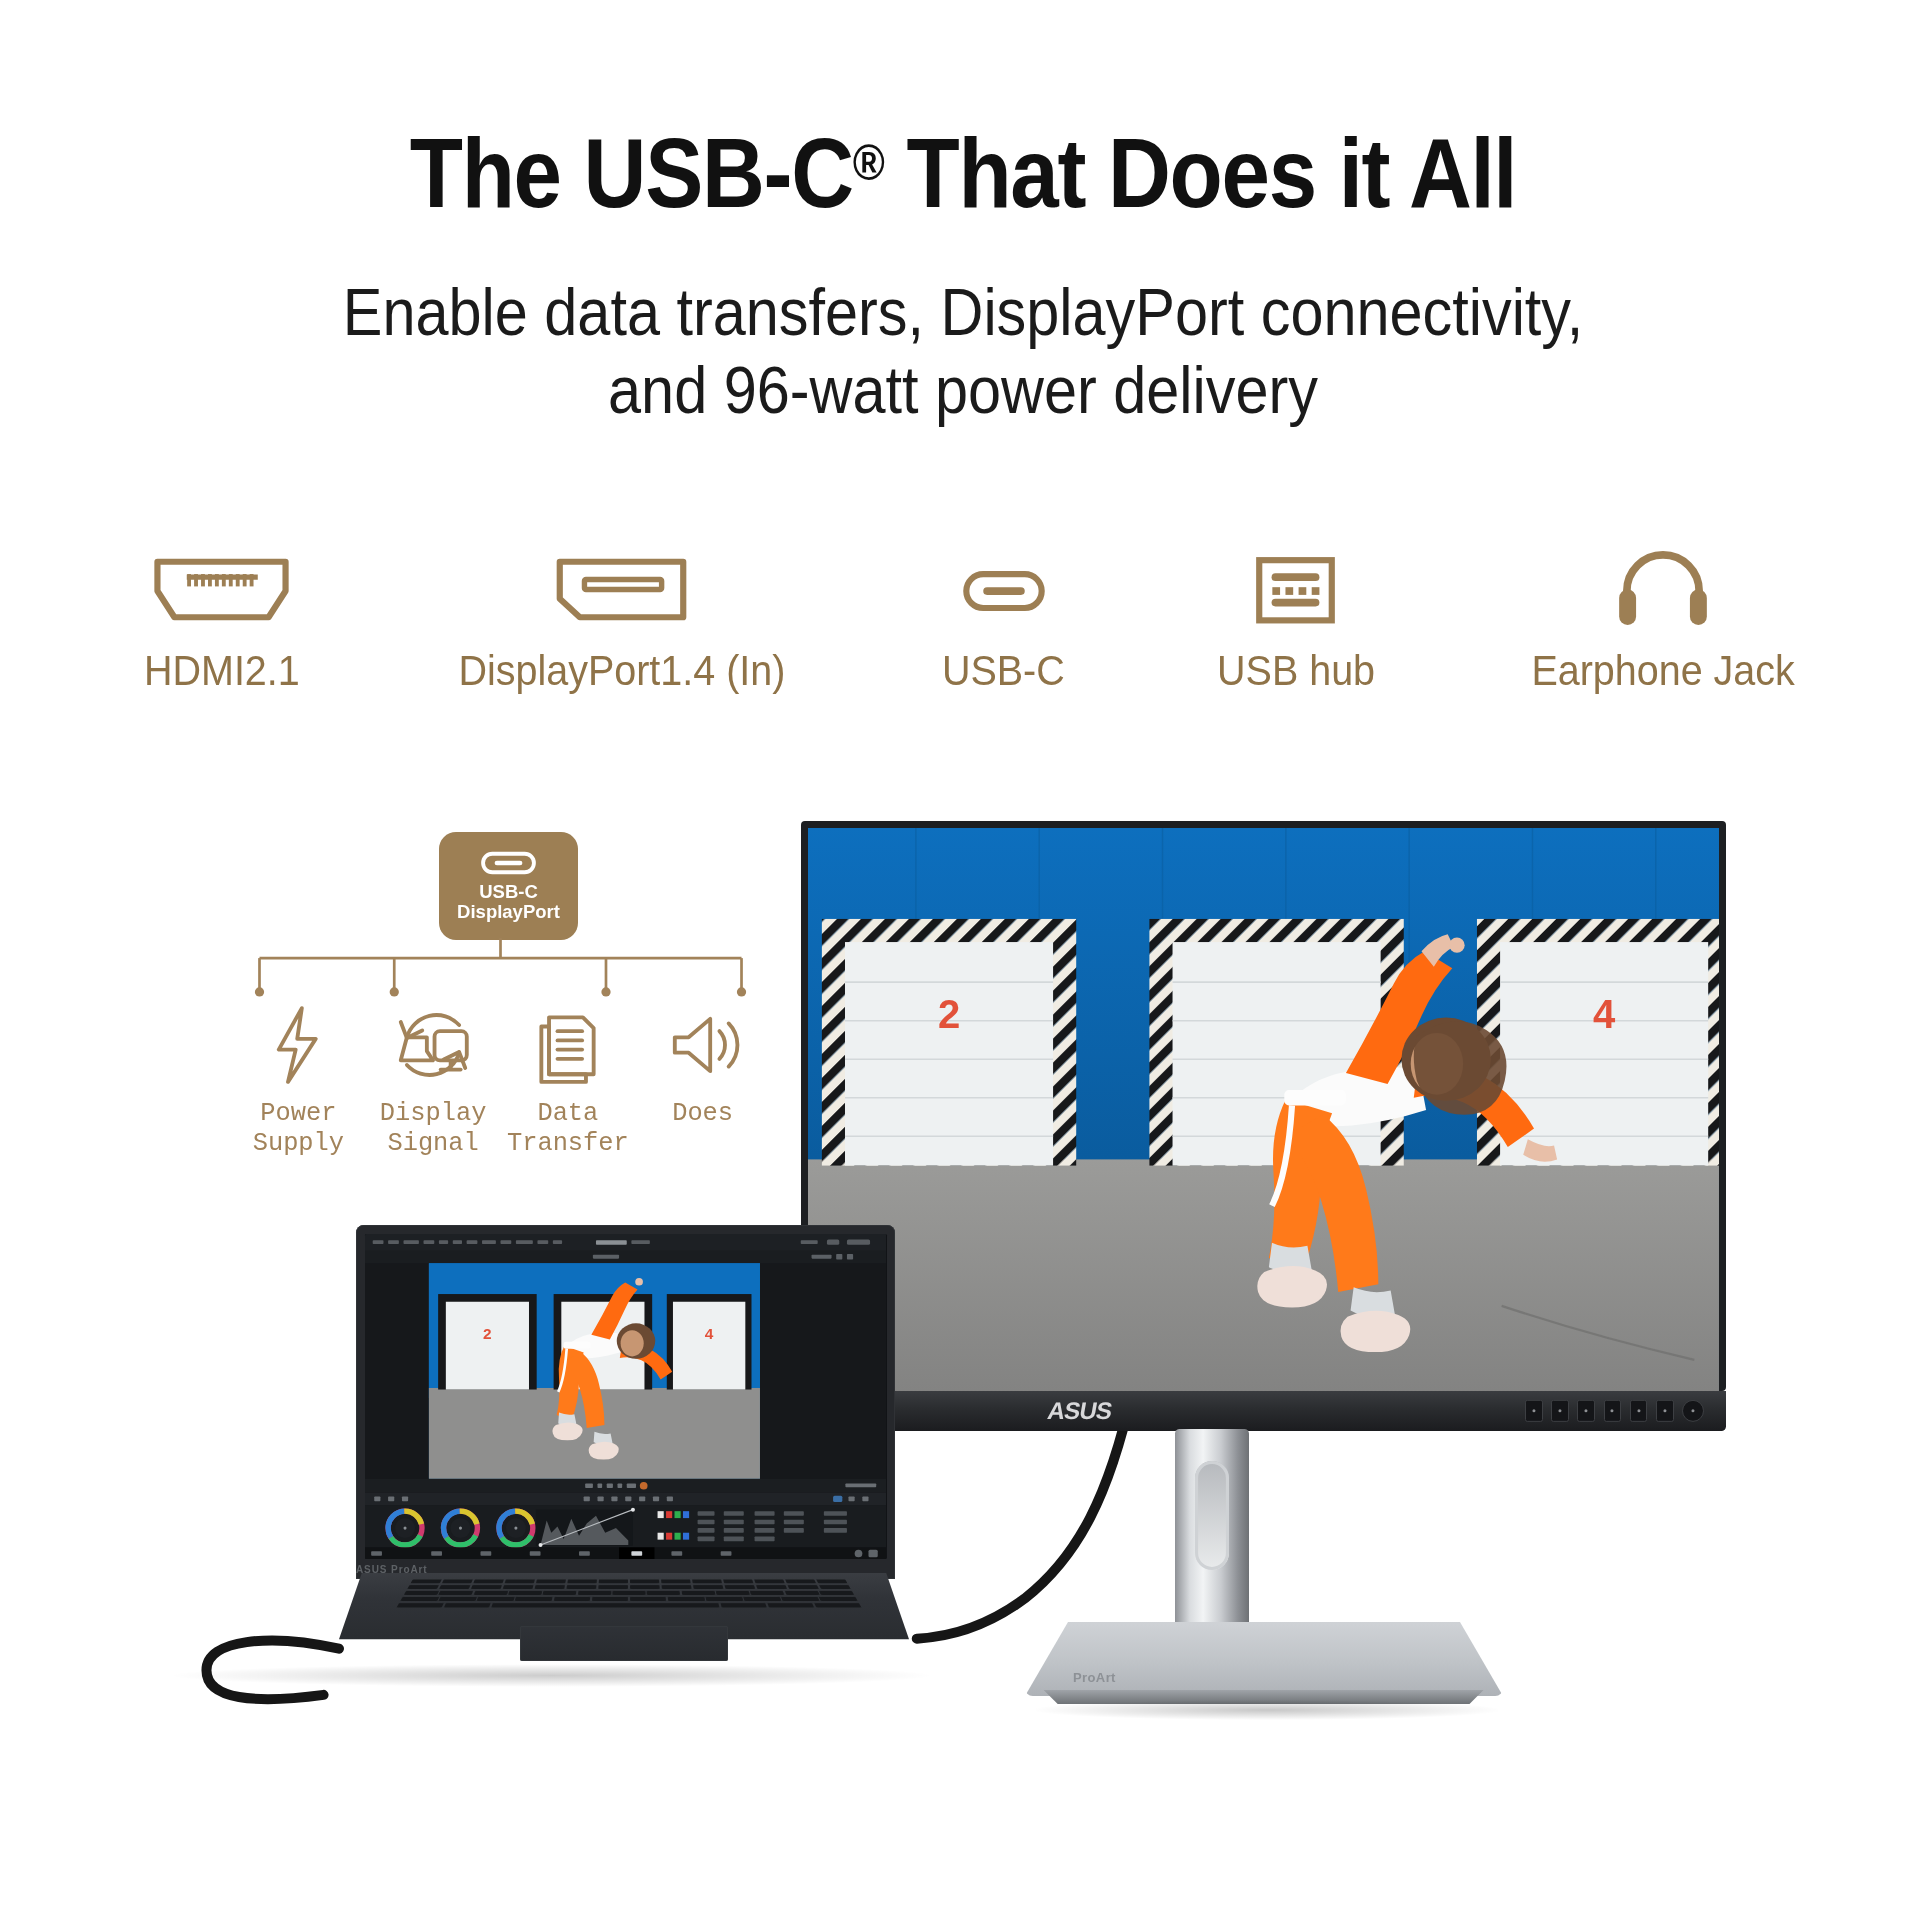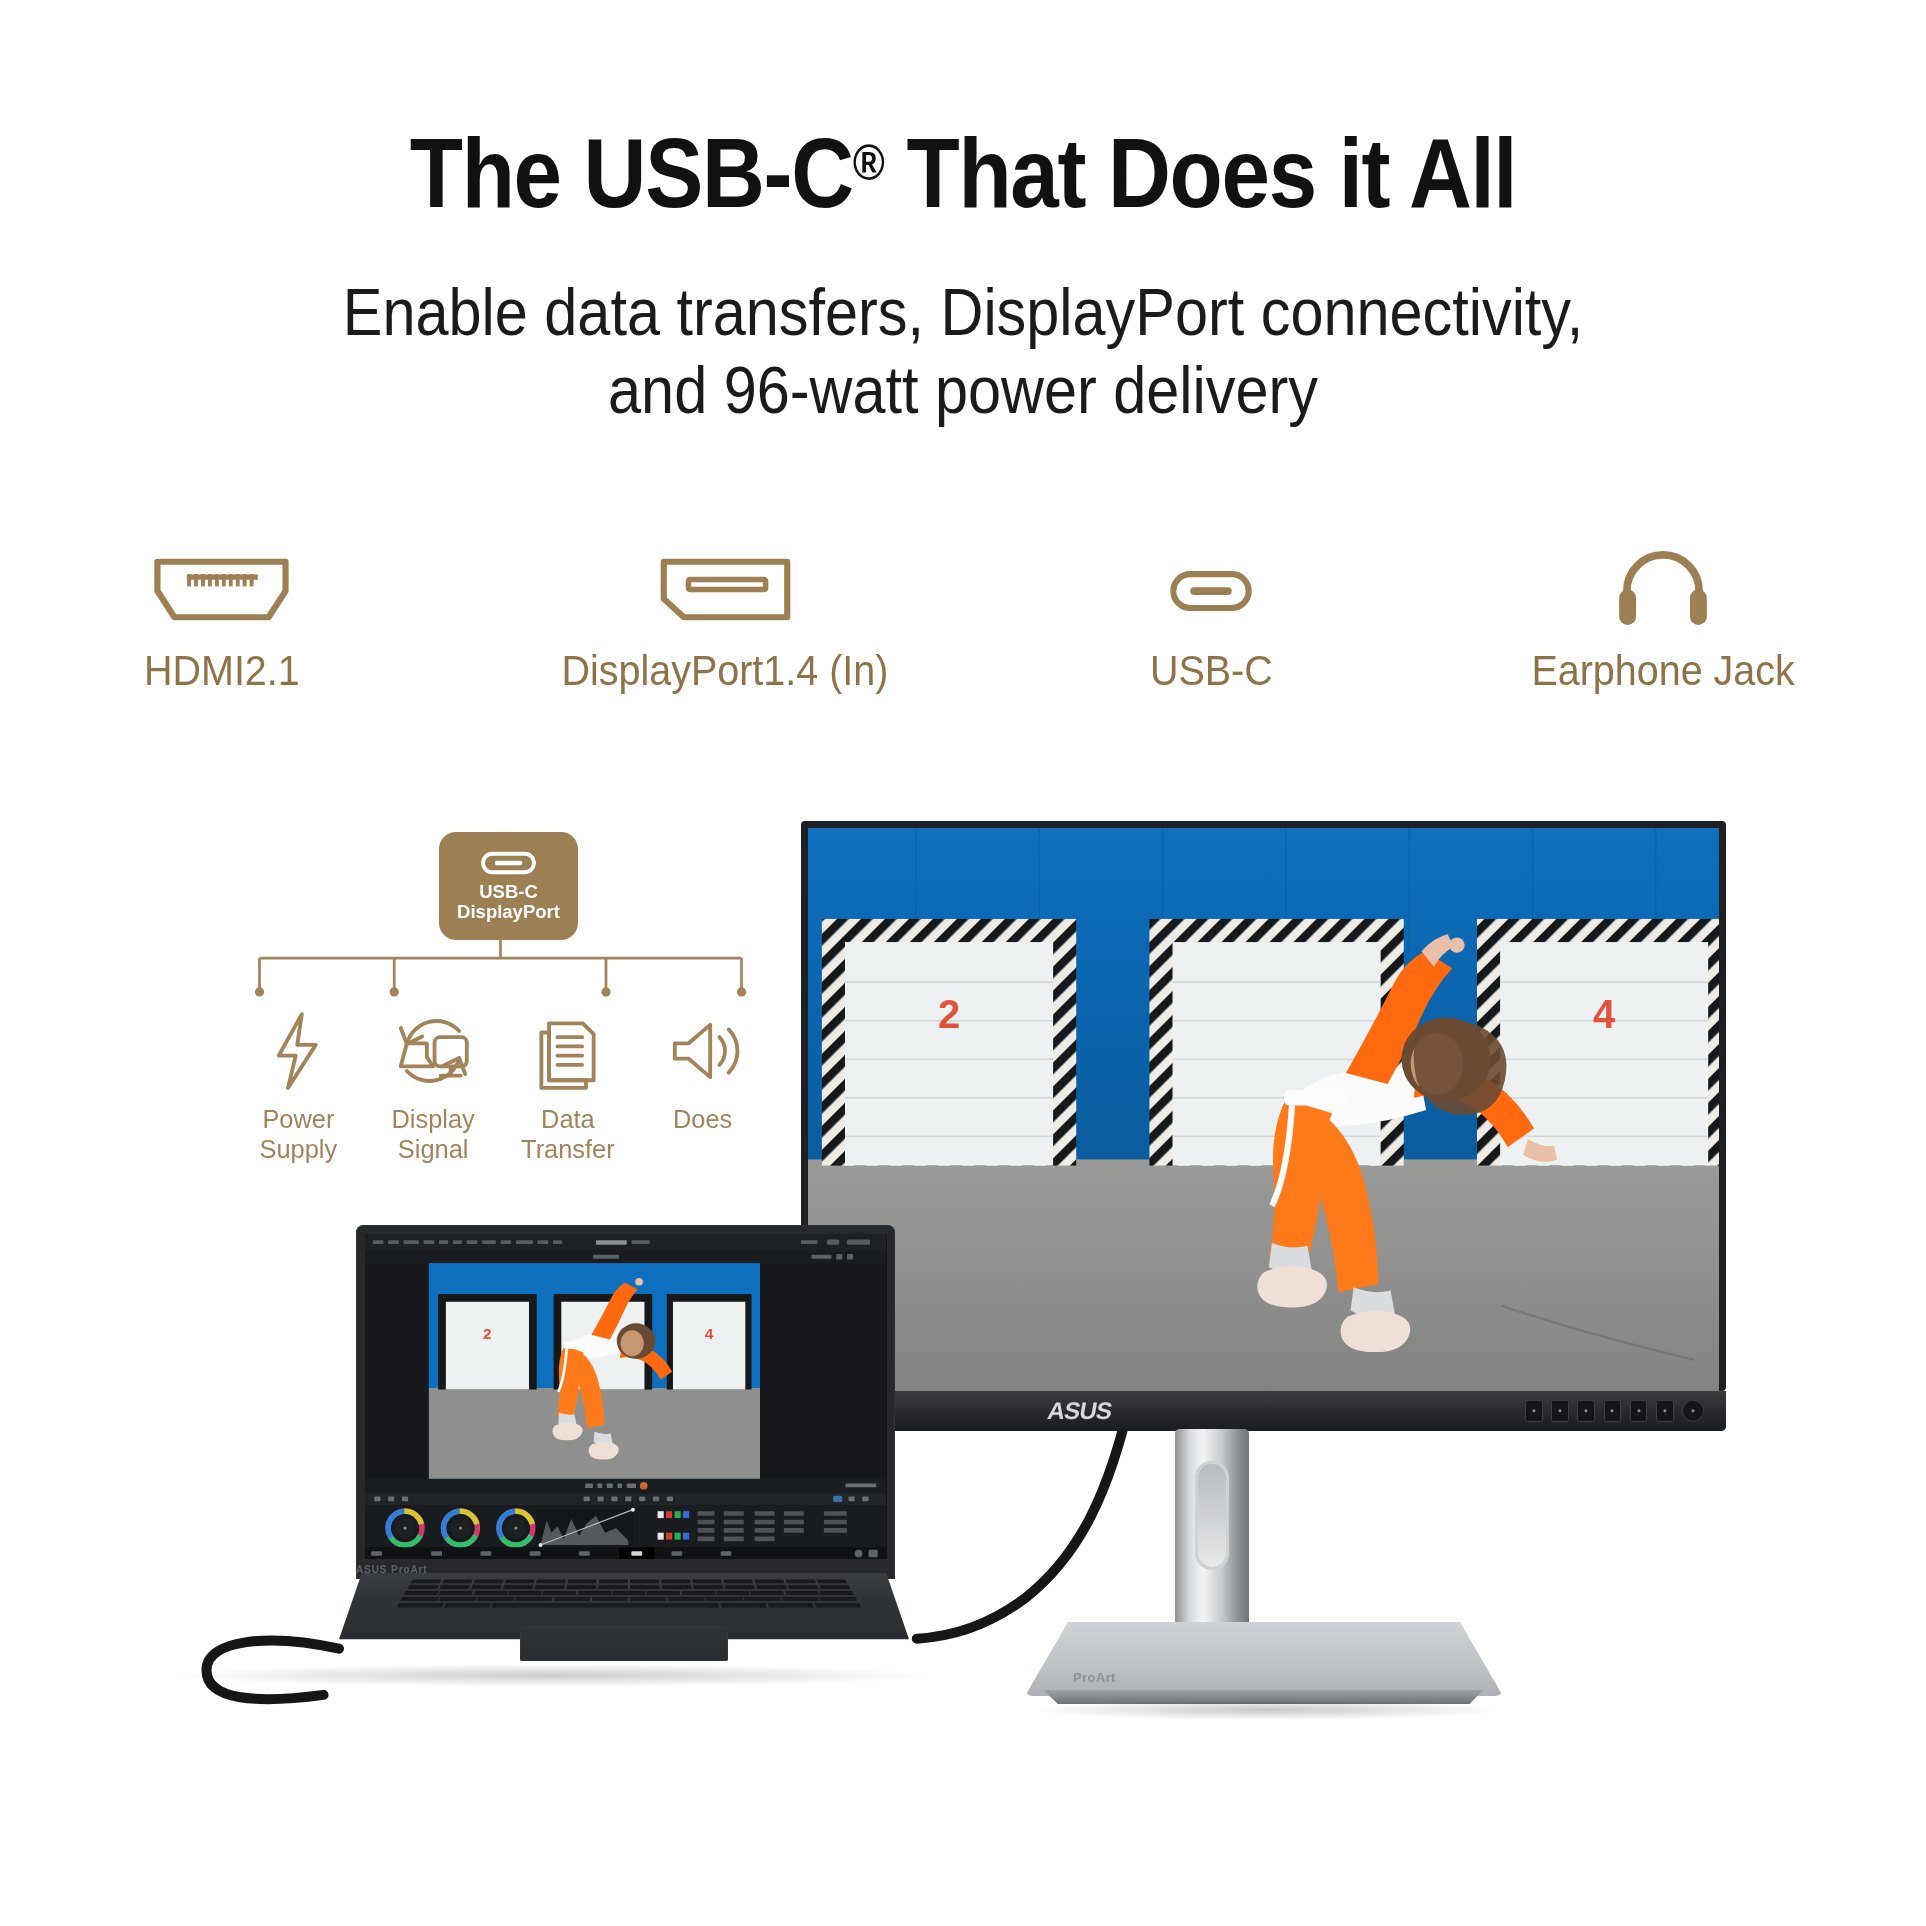--- a/index.html
+++ b/index.html
@@ -39,22 +39,22 @@
     position:absolute; left:208px; top:0; width:139px; height:108px;
     background:#9d7f54; border-radius:17px;
     display:flex; flex-direction:column; align-items:center; justify-content:center;
     color:#fff;
   }
   .tree .node .ntext{
     font-size:18.5px; line-height:1.12; text-align:center; font-weight:600; margin-top:4.6px;
   }
   .tree svg.wires{ position:absolute; left:0; top:106px; width:539px; height:71px; }
   .branches{
-    position:absolute; left:0; top:174px; width:539px;
-    display:flex; justify-content:space-between;
+    position:absolute; left:0; top:168px; width:539px;
+    display:flex; justify-content:space-between;font-family:Liberation Mono, monospace;
   }
   .branch{ width:135px; display:flex; flex-direction:column; align-items:center; }
   .branch .bicon{ height:85px; display:flex; align-items:flex-end; justify-content:center; }
   .branch .blabel{
     margin-top:14px; font-size:25.4px; line-height:1.18; text-align:center;
     color:#a2835a; white-space:pre-line;
   }
 
   
   .monitor{ position:absolute; left:801px; top:821px; width:925px; height:570px; }
@@ -213,20 +213,36 @@
     <div class="port">
       <div class="glyph">
         <svg width="100" height="71" viewBox="0 0 130 92">
           <rect x="16" y="26" width="98" height="44" rx="22" fill="none" stroke="#9d7f54" stroke-width="8"></rect>
           <rect x="38" y="43" width="54" height="10" rx="5" fill="#9d7f54"></rect>
         </svg>
       </div>
       <div class="plabel">USB-C</div>
     </div>
 
+    <div class="port">
+      <div class="glyph">
+        <svg width="85" height="71" viewBox="0 0 110 92">
+          <rect x="8" y="8" width="94" height="78" fill="none" stroke="#9d7f54" stroke-width="8"></rect>
+          <rect x="24" y="25" width="62" height="10" rx="5" fill="#9d7f54"></rect>
+          <rect x="24" y="58" width="62" height="10" rx="5" fill="#9d7f54"></rect>
+          <g fill="#9d7f54">
+            <rect x="25" y="43" width="10" height="10"></rect>
+            <rect x="42" y="43" width="10" height="10"></rect>
+            <rect x="59" y="43" width="10" height="10"></rect>
+            <rect x="76" y="43" width="10" height="10"></rect>
+          </g>
+        </svg>
+      </div>
+      <div class="plabel">USB hub</div>
+    </div>
 
     <div class="port">
       <div class="glyph">
         <svg width="100" height="77" viewBox="0 0 130 100">
           <path d="M18 74 V52 a47 47 0 0 1 94 0 V74" fill="none" stroke="#9d7f54" stroke-width="10" stroke-linecap="round"></path>
           <rect x="8" y="50" width="22" height="46" rx="11" fill="#9d7f54"></rect>
           <rect x="100" y="50" width="22" height="46" rx="11" fill="#9d7f54"></rect>
         </svg>
       </div>
       <div class="plabel">Earphone Jack</div>

